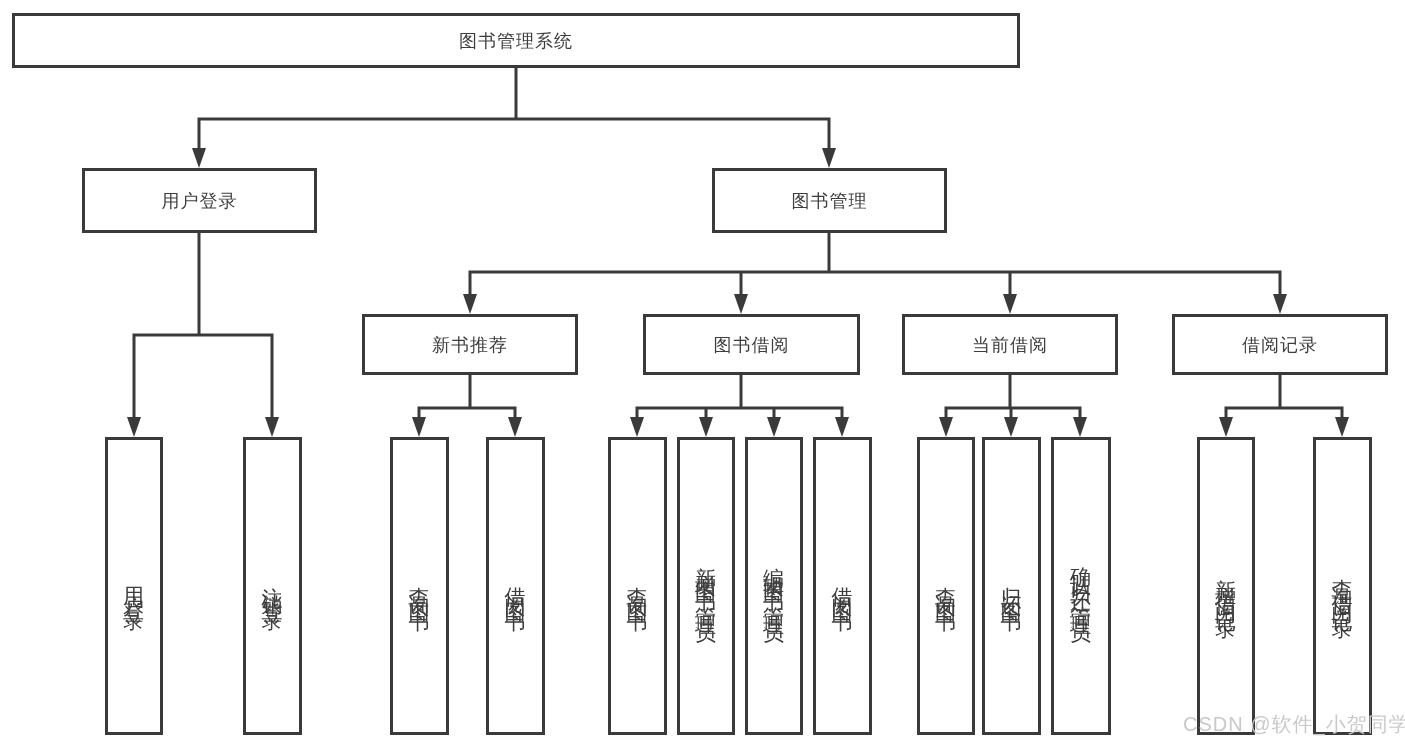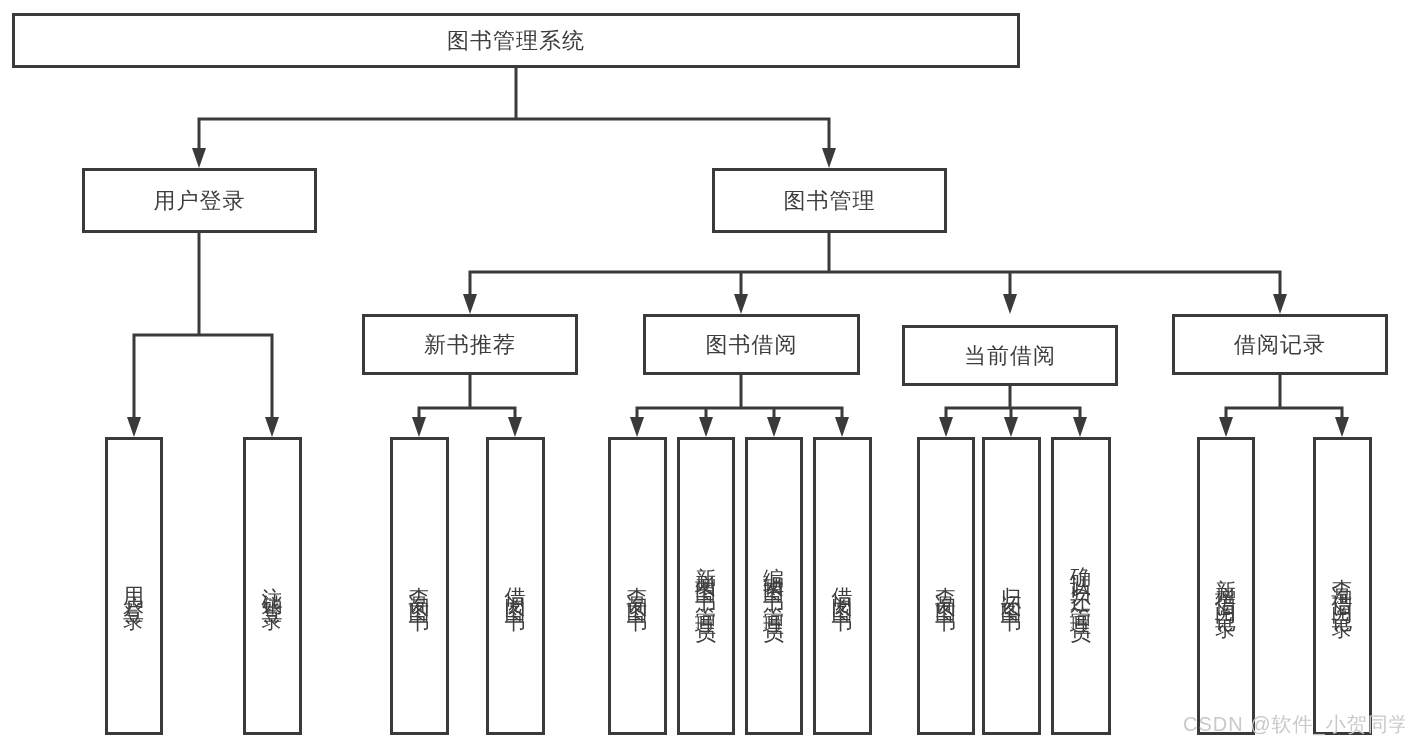--- a/index.html
+++ b/index.html
@@ -22,21 +22,21 @@
     position: absolute;
     border: 3px solid #3a3a3a;
     background: #ffffff;
     color: #3d3d3d;
     display: flex;
     align-items: center;
     justify-content: center;
     z-index: 2;
   }
   .hbox {
-    font-size: 22px;
+    font-size: 18px;
     letter-spacing: 1px;
     line-height: 1;
     white-space: nowrap;
   }
   .vbox {
     writing-mode: vertical-rl;
     text-orientation: mixed;
     font-size: 21px;
     letter-spacing: 8px;
     line-height: 1;
@@ -100,21 +100,21 @@
     </g>
   </svg>
 
   <div class="node hbox" style="left:12px; top:13px; width:1008px; height:55px;">图书管理系统</div>
 
   <div class="node hbox" style="left:82px; top:168px; width:235px; height:65px;">用户登录</div>
   <div class="node hbox" style="left:362px; top:314px; width:216px; height:61px;">新书推荐</div>
 
   <div class="node hbox" style="left:712px; top:168px; width:235px; height:65px;">图书管理</div>
   <div class="node hbox" style="left:643px; top:314px; width:217px; height:61px;">图书借阅</div>
-  <div class="node hbox" style="left:902px; top:314px; width:216px; height:61px;margin-top:11px;">当前借阅</div>
+  <div class="node hbox" style="left:902px; top:314px; width:216px; height:61px;">当前借阅</div>
   <div class="node hbox" style="left:1172px; top:314px; width:216px; height:61px;">借阅记录</div>
 
   <div class="node vbox" style="left:105px; top:437px; width:58px; height:298px;">用户登录</div>
   <div class="node vbox" style="left:243px; top:437px; width:59px; height:298px;">注销登录</div>
 
   <div class="node vbox" style="left:390px; top:437px; width:59px; height:298px;">查询图书</div>
   <div class="node vbox" style="left:486px; top:437px; width:59px; height:298px;">借阅图书</div>
 
   <div class="node vbox" style="left:608px; top:437px; width:59px; height:298px;">查询图书</div>
   <div class="node vbox" style="left:677px; top:437px; width:58px; height:298px;">新增图书（管理员）</div>

